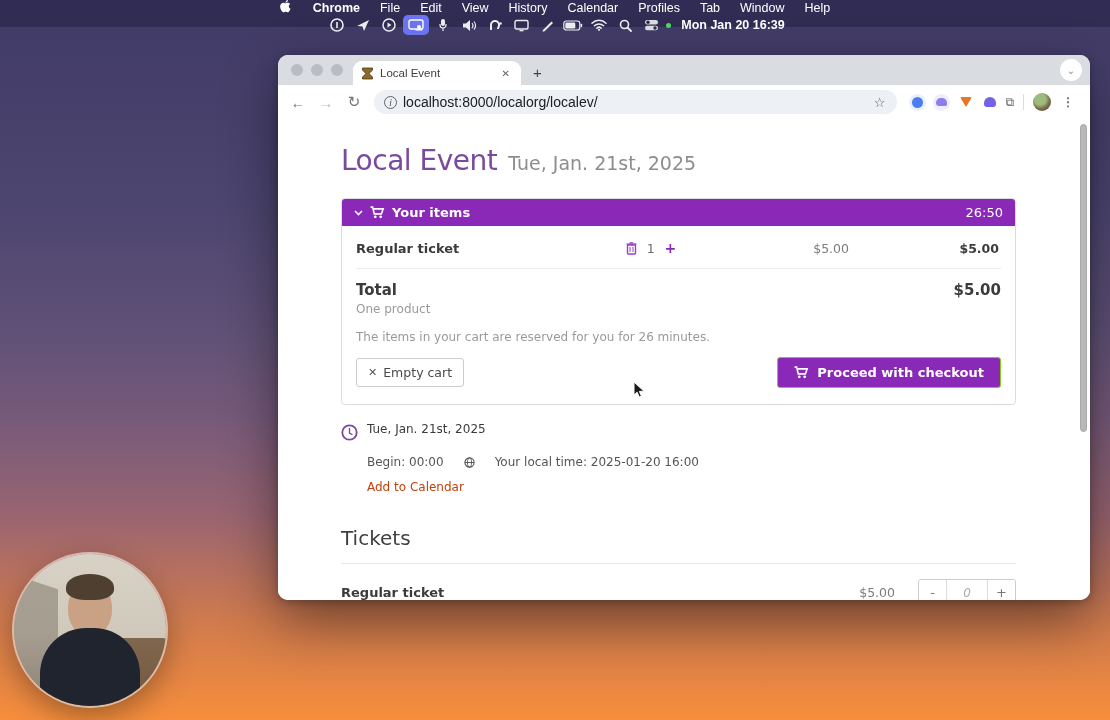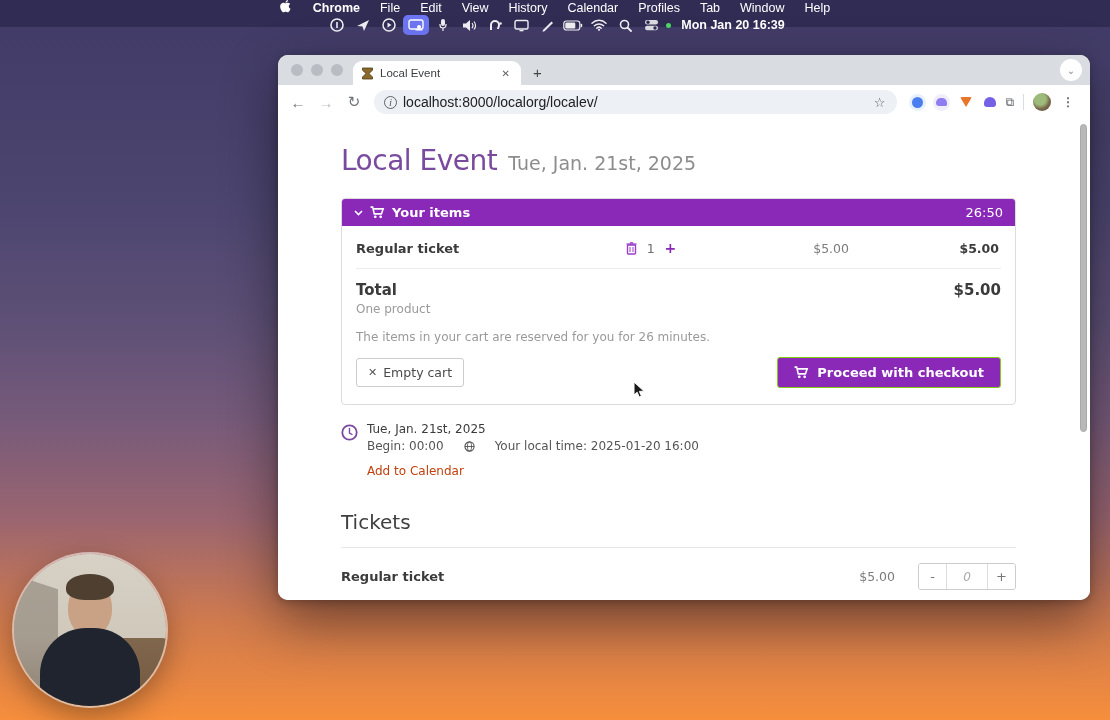--- a/index.html
+++ b/index.html
@@ -110,21 +110,21 @@
   .btn-checkout {
     background:#8a28b8; border:1px solid #84cc16; border-radius:3px; padding:7px 16px;
     font-size:13px; color:#fff; font-weight:bold; display:flex; align-items:center; gap:8px;
     font-family:"DejaVu Sans", sans-serif;
   }
 
   .event-info { display:flex; gap:9px; margin-top:17px; }
   .clock-badge { margin-top:2px; flex:0 0 auto; }
   .event-lines { font-size:12px; line-height:1.25; }
   .event-line-1 { color:#3b3b3b; }
-  .event-line-2 { color:#555; margin-top:2px; display:flex; align-items:center; gap:20px; }
+  .event-line-2 { color:#555; margin-top:18px; display:flex; align-items:center; gap:20px; }
   .calendar-link { color:#c2410c; margin-top:10px; }
 
   .tickets-heading { font-size:20px; font-weight:400; color:#3f3f3f; margin-top:31px; }
   .hr { border-top:1px solid #e8e8e8; margin-top:13px; }
   .ticket-row { display:flex; align-items:center; padding:15px 0 14px; }
   .ticket-name { flex:1; font-weight:bold; font-size:13px; }
   .ticket-price { width:110px; text-align:right; color:#7b7b7b; font-size:12.5px; padding-right:23px; }
   .stepper { display:flex; border:1px solid #ccc; border-radius:3px; overflow:hidden; height:27px; }
   .step-btn { width:27px; display:flex; align-items:center; justify-content:center; color:#777; font-size:13px; background:#fff; border:none; font-family:"DejaVu Sans",sans-serif; }
   .step-input {

